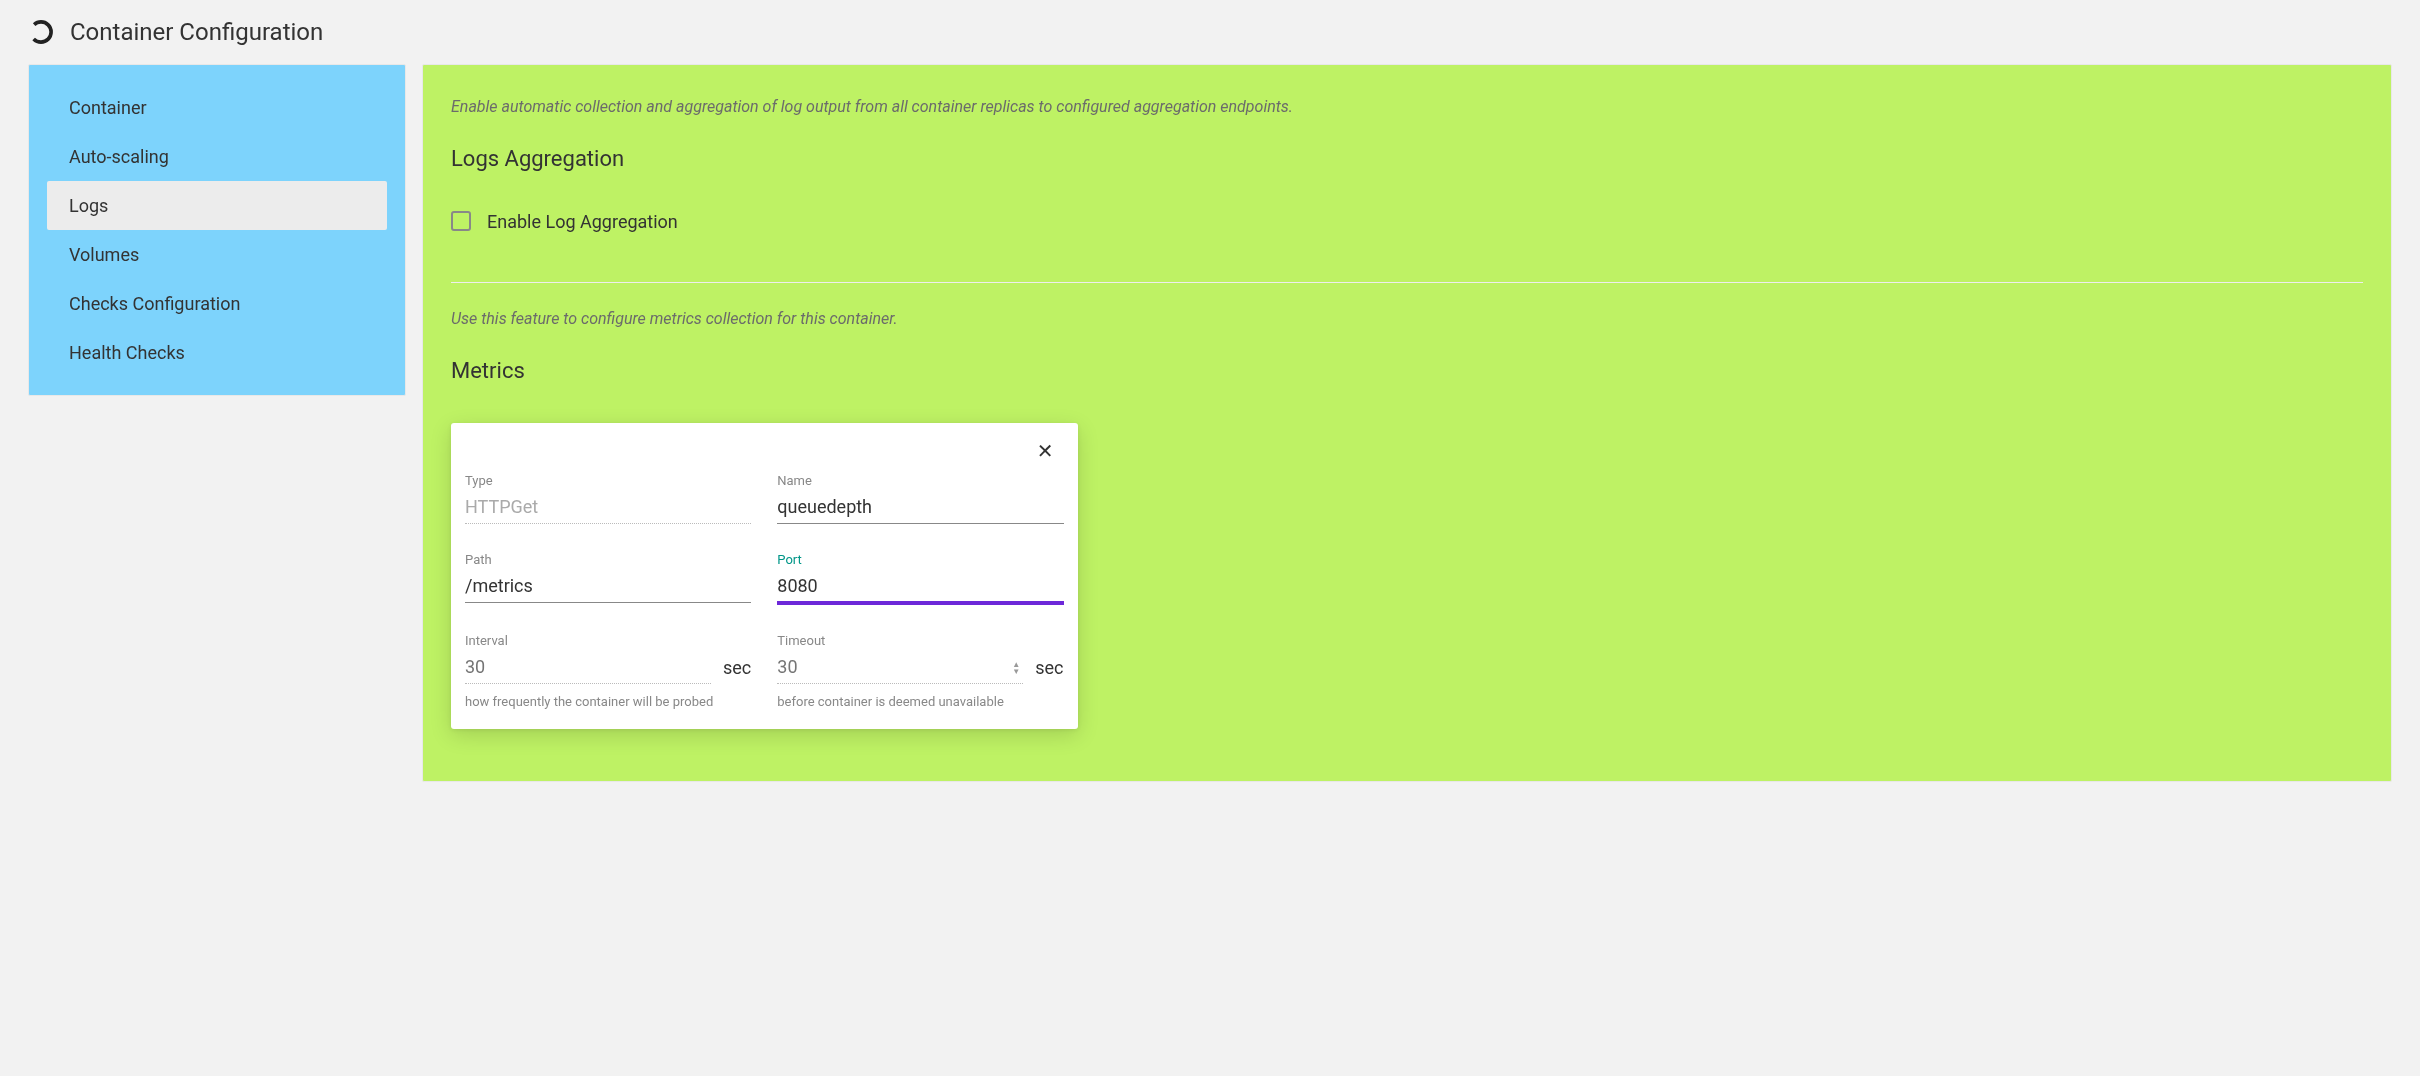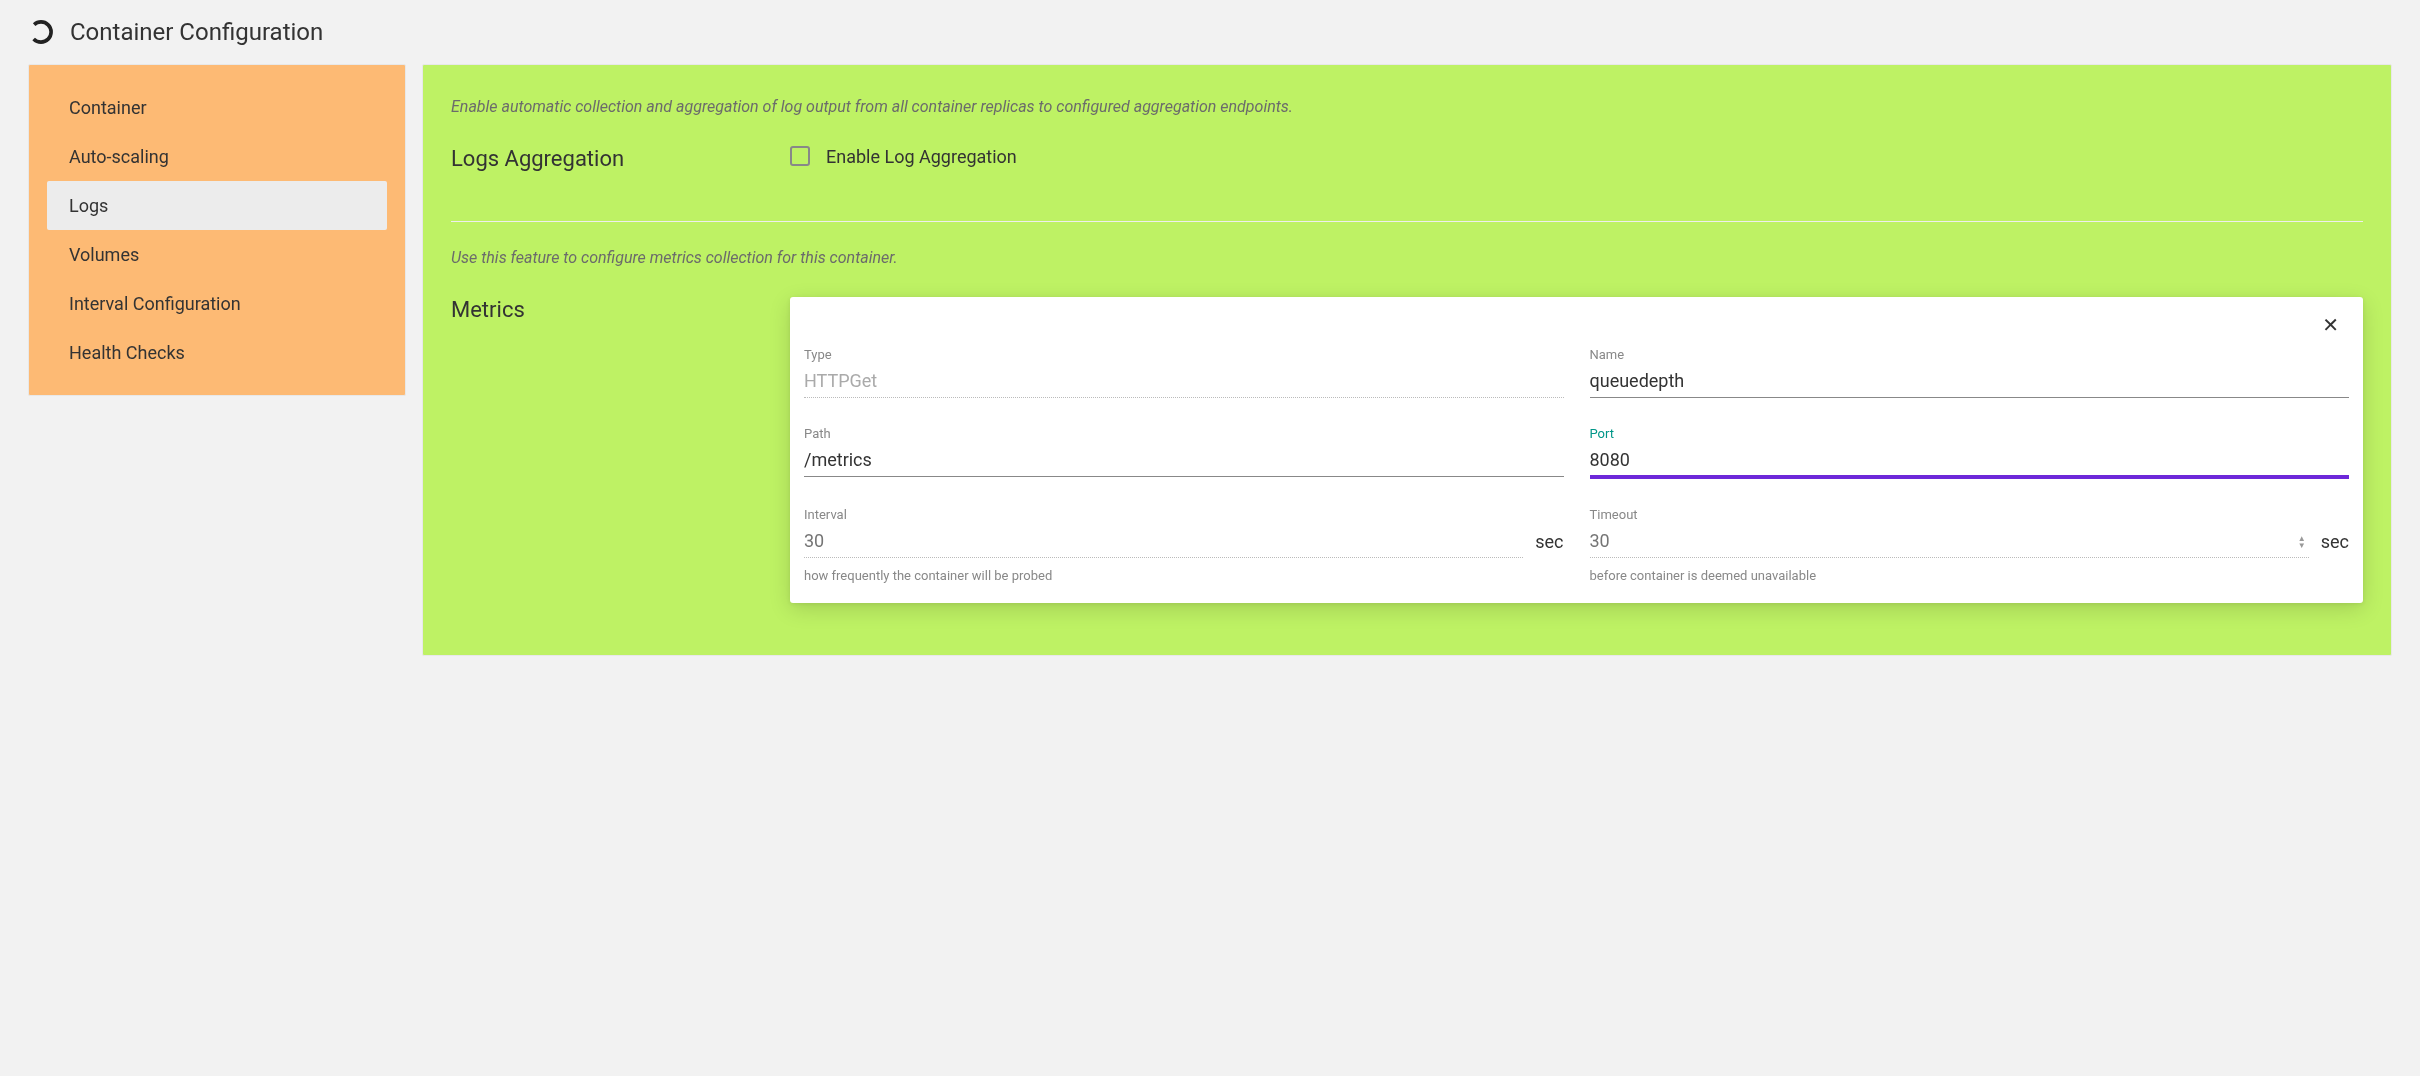--- a/index.html
+++ b/index.html
@@ -34,21 +34,21 @@
       font-weight: 400;
       color: #333;
     }
     .content-area {
       display: flex;
       gap: 16px;
       padding: 0 28px 28px 28px;
       align-items: flex-start;
     }
     .sidebar {
-      background: #fdba74;
+      background: #7dd3fc;
       border: 1px solid #e8e8e8;
       border-radius: 2px;
       width: 378px;
       flex-shrink: 0;
       padding: 18px;
     }
     .sidebar-item {
       padding: 14px 22px;
       font-size: 18px;
       color: #333;
@@ -68,22 +68,23 @@
     }
     .section-desc {
       color: #6b6b6b;
       font-style: italic;
       font-size: 16px;
       margin-bottom: 30px;
     }
     .section-row {
       display: flex;
       align-items: flex-start;
-      gap: 64px;
+      gap: 40px;
       margin-bottom: 12px;
+      flex-direction: column;
     }
     .section-title {
       font-size: 22px;
       font-weight: 400;
       color: #333;
       width: 275px;
       flex-shrink: 0;
     }
     .checkbox-row {
       display: flex;
@@ -221,21 +222,21 @@
     </span>
     <h1 class="header-title">Container Configuration</h1>
   </div>
 
   <div class="content-area">
     <nav class="sidebar">
       <div class="sidebar-item">Container</div>
       <div class="sidebar-item">Auto-scaling</div>
       <div class="sidebar-item active">Logs</div>
       <div class="sidebar-item">Volumes</div>
-      <div class="sidebar-item">Interval Configuration</div>
+      <div class="sidebar-item">Checks Configuration</div>
       <div class="sidebar-item">Health Checks</div>
     </nav>
 
     <main class="main">
 
       <p class="section-desc">Enable automatic collection and aggregation of log output from all container replicas to configured aggregation endpoints.</p>
 
       <div class="section-row">
         <div class="section-title">Logs Aggregation</div>
         <div class="checkbox-row">

